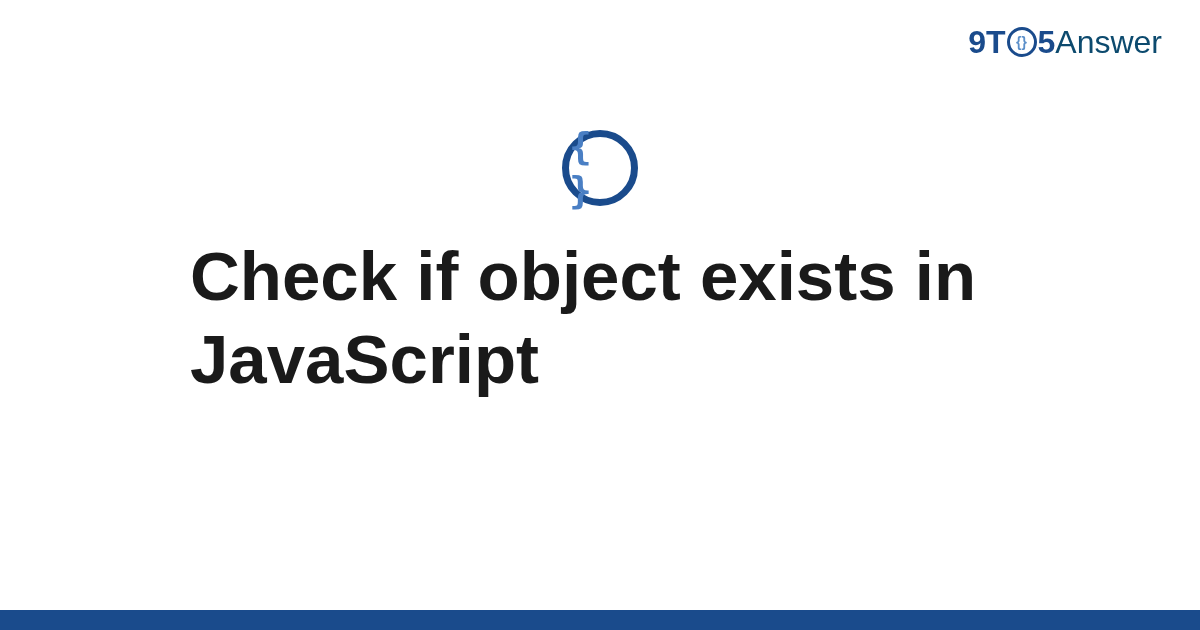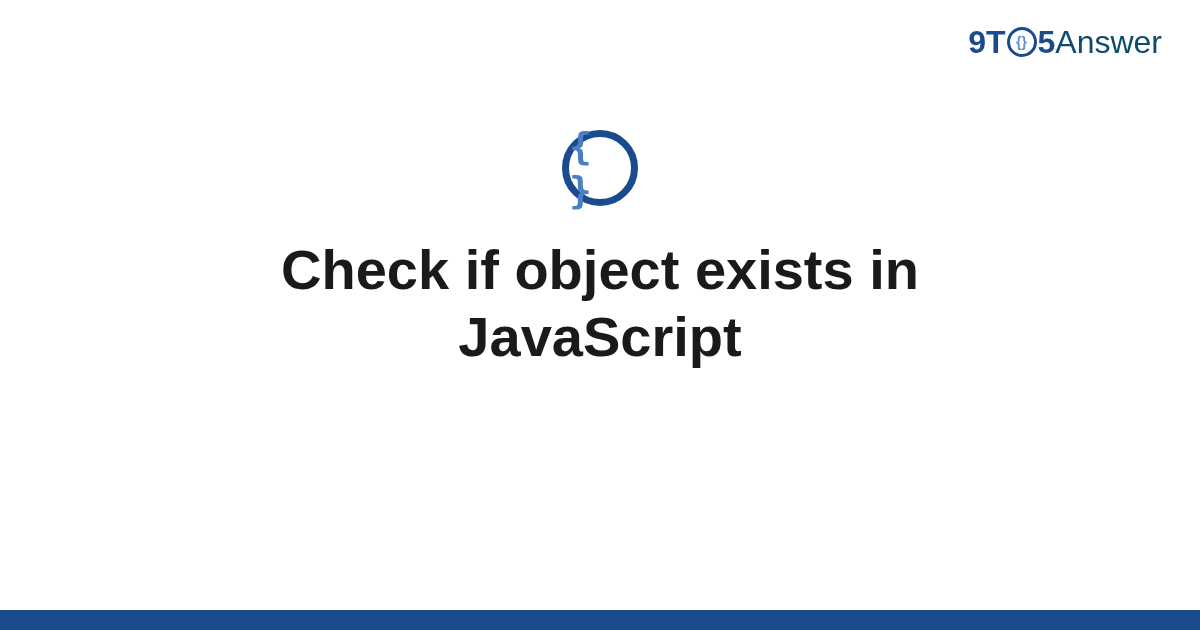--- a/index.html
+++ b/index.html
@@ -76,24 +76,23 @@
       justify-content: center;
     }
     .icon-braces {
       font-size: 38px;
       font-weight: 700;
       color: #4a7fc4;
       font-family: Consolas, Monaco, monospace;
       letter-spacing: -2px;
     }
     .title {
-      font-size: 56px;
+      font-size: 69px;
       font-weight: 700;
       color: #1a1a1a;
-      text-align: center;
       line-height: 1.2;
       max-width: 900px;
       padding: 0 40px;
     }
     .bottom-bar {
       position: absolute;
       bottom: 0;
       left: 0;
       right: 0;
       height: 20px;

